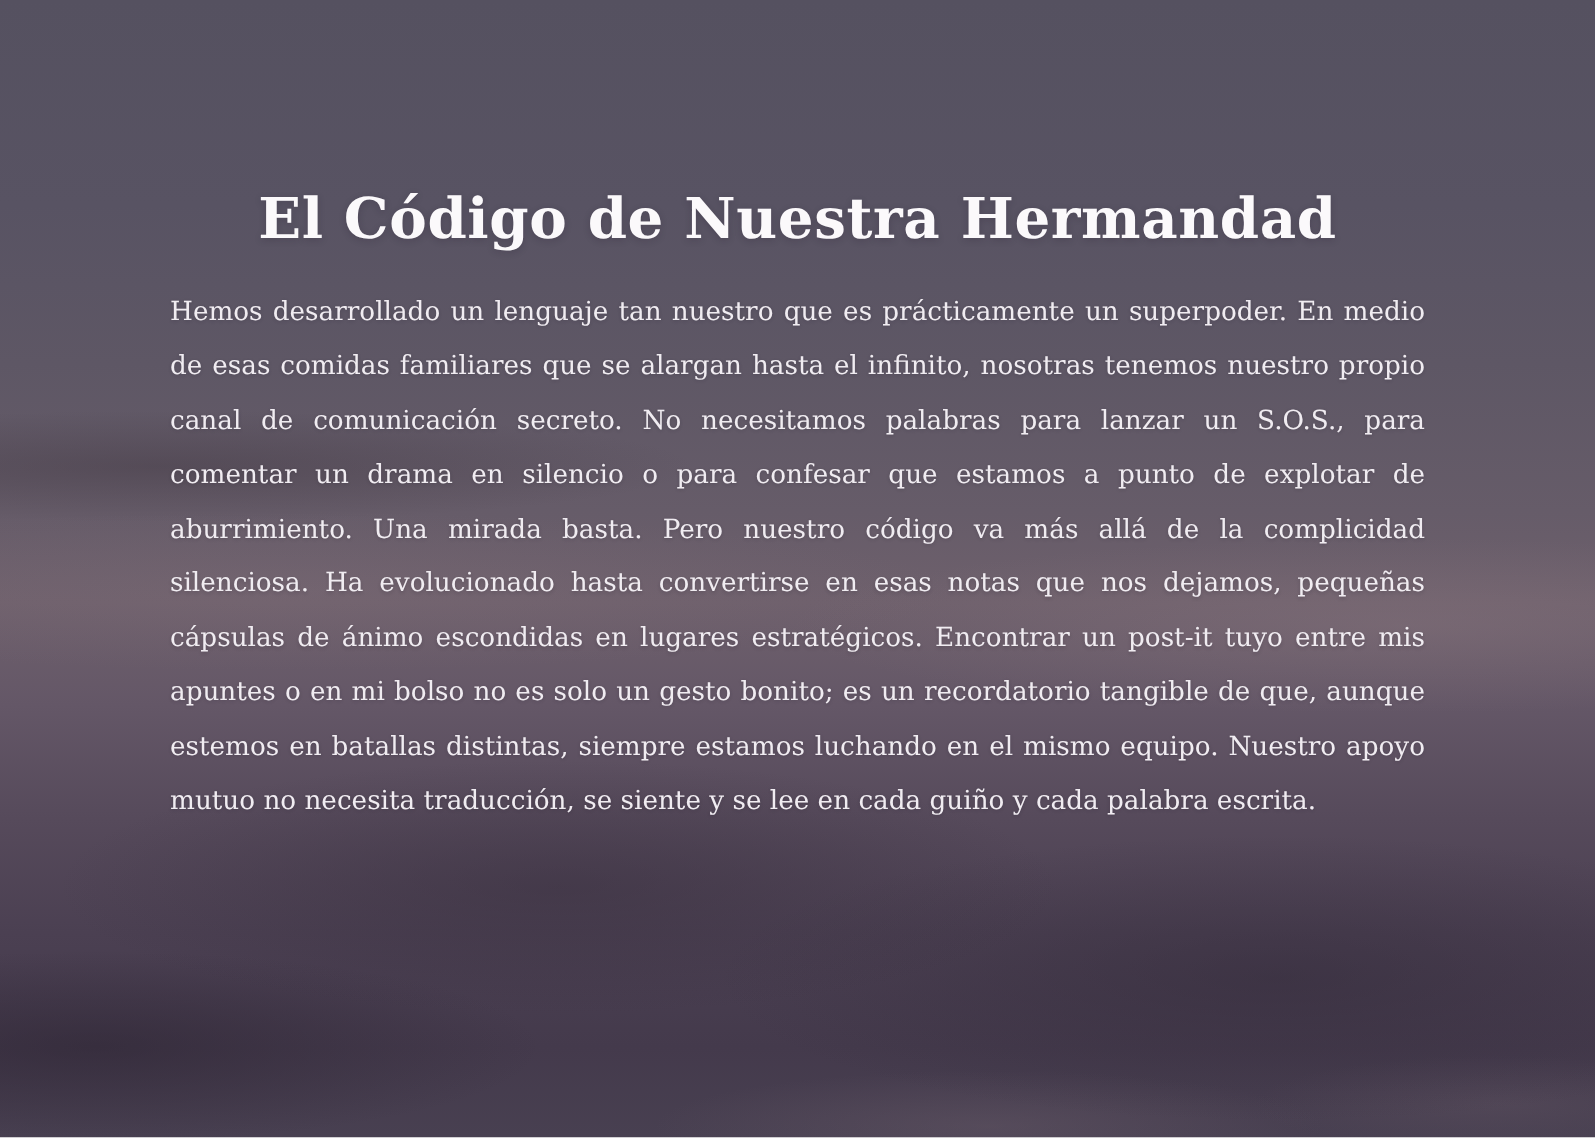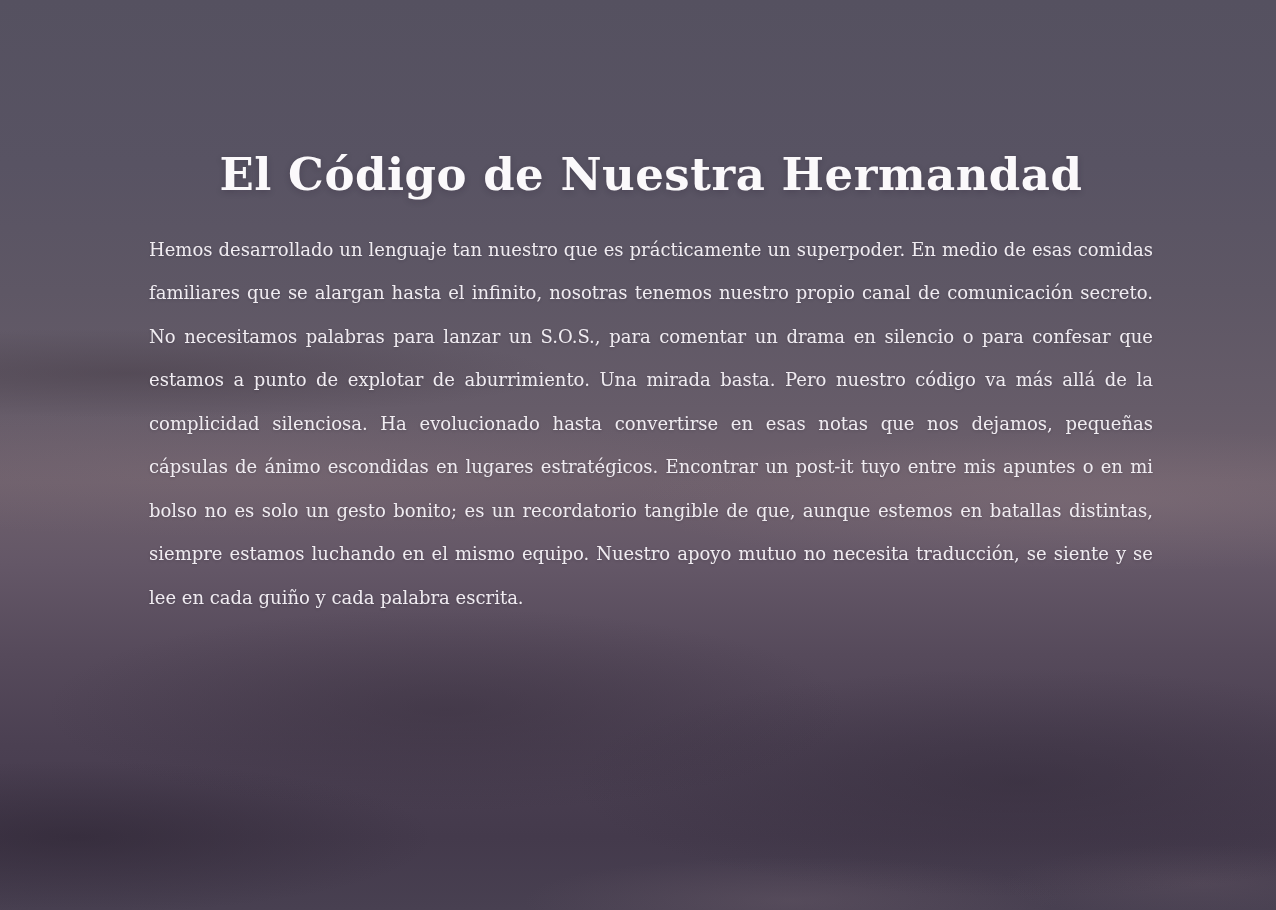--- a/index.html
+++ b/index.html
@@ -44,39 +44,39 @@
         #645767 62%,
         #564a5b 72%,
         #4b4052 82%,
         #443a4c 92%,
         #484051 100%);
   }
 
   
   .content {
     position: absolute;
-    left: 149px;
+    left: 136px;
     top: 0;
     width: 1004px;
   }
   .title {
     margin: 149px 0 27px 0;
     text-align: center;
     font-weight: bold;
     font-size: 45px;
     line-height: 1.15;
     letter-spacing: 0.5px;
     color: #fbf9fb;
     text-shadow: 0 2px 6px rgba(30, 25, 40, 0.22);
     font-family: "DejaVu Serif", serif;
   }
   .body-text {
     margin: 0;
     text-align: justify;
-    font-size: 18px;
+    font-size: 21px;
     line-height: 43.5px;
     color: #f0ecf1;
     text-shadow: 0 1px 3px rgba(30, 25, 40, 0.20);
     font-family: "DejaVu Serif", serif;
   }
 </style>
 </head>
 <body>
 
 <div class="sky"></div>

